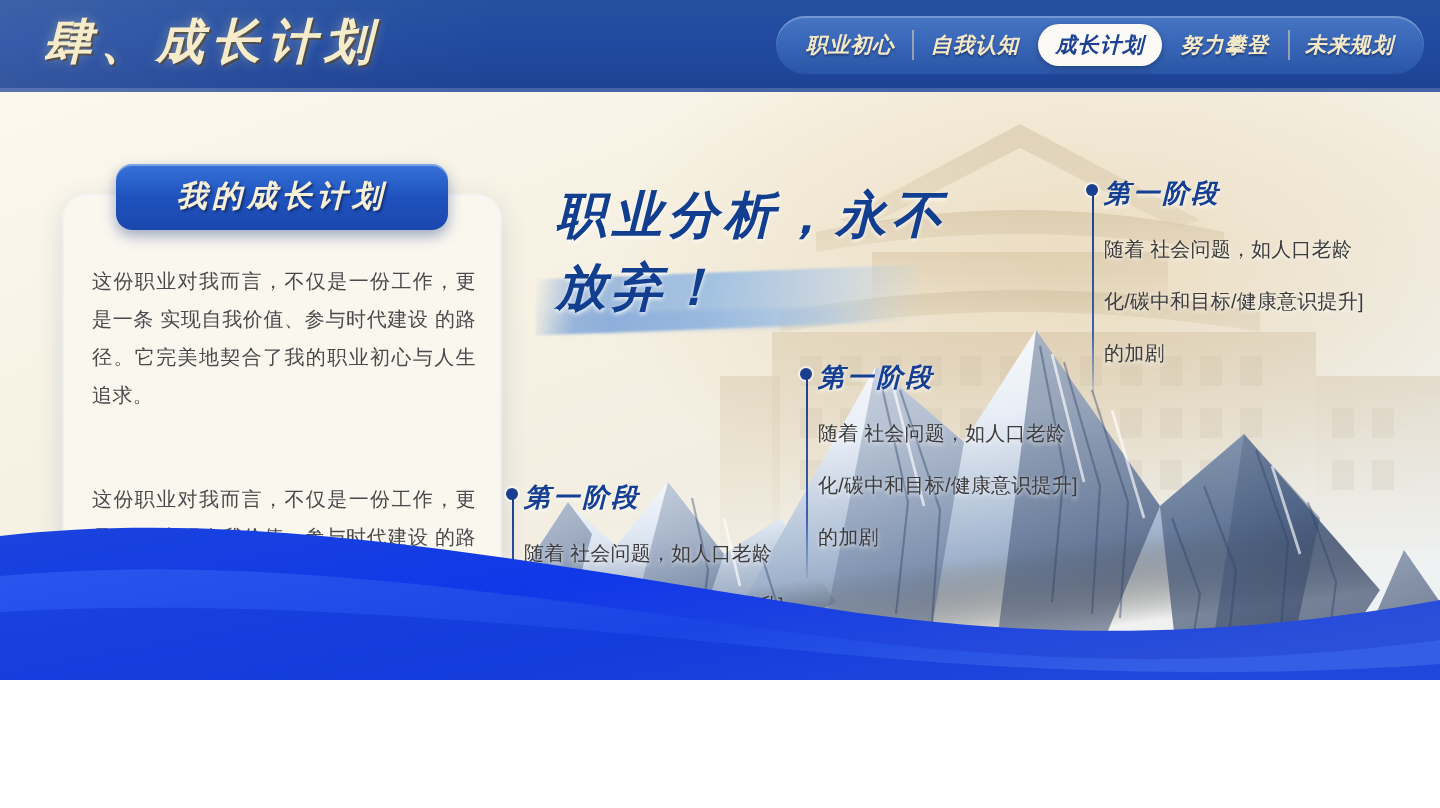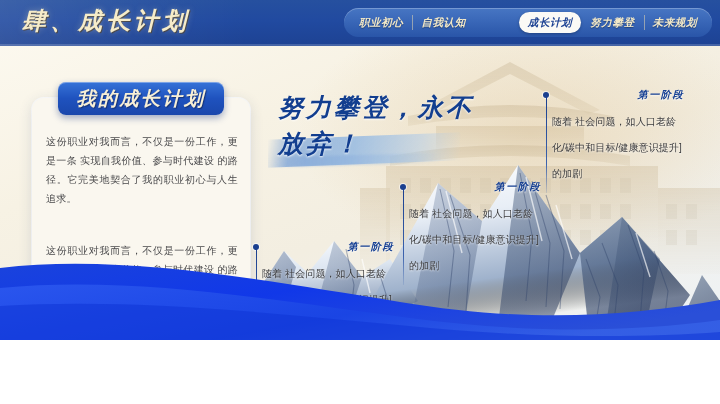--- a/index.html
+++ b/index.html
@@ -85,21 +85,20 @@
   .tab + .tab::before {
     content:""; position:absolute; left:0; top:3px;
     width:1px; height:15px; background: rgba(226,214,176,.55);
   }
   .tab.active {
     background: #fbfaf6;
     color: #1d4293;
     border-radius: 11px;
     text-shadow: none;
     box-shadow: 0 1px 3px rgba(0,0,0,.25);
-    margin-left: 44px;
   }
   .tab.active::before { display: none; }
   .tab.active + .tab::before { display: none; }
 
   
   .card {
     position: absolute; left: 32px; top: 98px;
     width: 218px; height: 252px;
     background: #faf7ef;
     border-radius: 12px;
@@ -109,21 +108,21 @@
   .card-badge {
     position: absolute; left: 50%; top: -16px;
     transform: translateX(-50%);
     width: 166px; height: 33px;
     display: flex; align-items: center; justify-content: center;
     background: linear-gradient(180deg, #3673d8 0%, #1f52be 50%, #1a47ac 100%);
     border-radius: 8px;
     box-shadow: 0 3px 7px rgba(25,55,130,.40), inset 0 1px 0 rgba(255,255,255,.35);
     font-family: "DejaVu Serif", "Liberation Serif", serif;
     font-style: italic; font-weight: 700;
-    font-size: 19px; letter-spacing: 2.5px;
+    font-size: 15px; letter-spacing: 2.5px;
     color: #f7efd6;
     text-shadow: 1px 1px 1px rgba(20,40,90,.7);
     white-space: nowrap;
     cursor: pointer;
   }
   .card-body { position: absolute; left: 14px; right: 12px; top: 34px; }
   .card-para {
     font-size: 10px; line-height: 19px;
     color: #4a4a4c;
     letter-spacing: .2px;
@@ -177,26 +176,25 @@
     box-shadow: 0 0 0 1px rgba(255,255,255,.6);
   }
   .stage-line {
     position: absolute; left: 2.5px; top: 5px; bottom: 0;
     width: 1.4px;
     background: linear-gradient(180deg, #1a3f8f 0%, #3c63ad 70%, rgba(60,99,173,.15) 100%);
   }
   .stage-title {
     font-family: "DejaVu Serif", "Liberation Serif", serif;
     font-style: italic; font-weight: 700;
-    font-size: 10px; letter-spacing: 1.6px;
+    font-size: 13px; letter-spacing: 1.6px;
     color: #153f93;
     text-shadow: 0 1px 2px rgba(255,255,255,.9);
     margin-bottom: 7px;
     white-space: nowrap;
-    text-align: right;
   }
   .stage-text {
     font-size: 10px; line-height: 26px;
     color: #3c3c3e;
     letter-spacing: .1px;
     text-shadow: 0 1px 2px rgba(255,255,255,.75);
   }
 
   
   .mountains {
@@ -360,21 +358,21 @@
       </g>
 
       <path d="M430 200 L452 150 L470 176 L470 200 Z" fill="url(#rockD)" opacity=".6"></path>
     </svg>
   </div>
 
   <div class="brush"></div>
   <div class="brush2"></div>
 
   <div class="headline">
-    <div>努力攀登，永不</div>
+    <div>职业分析，永不</div>
     <div>放弃！</div>
   </div>
 
   <div class="card">
     <div class="card-badge">我的成长计划</div>
     <div class="card-body">
       <div class="card-para">这份职业对我而言，不仅是一份工作，更是一条 实现自我价值、参与时代建设 的路径。它完美地契合了我的职业初心与人生追求。</div>
       <div class="card-para">这份职业对我而言，不仅是一份工作，更是一条 实现自我价值、参与时代建设 的路径。它完美地契合了我的职业初心与人生追求。</div>
     </div>
   </div>

